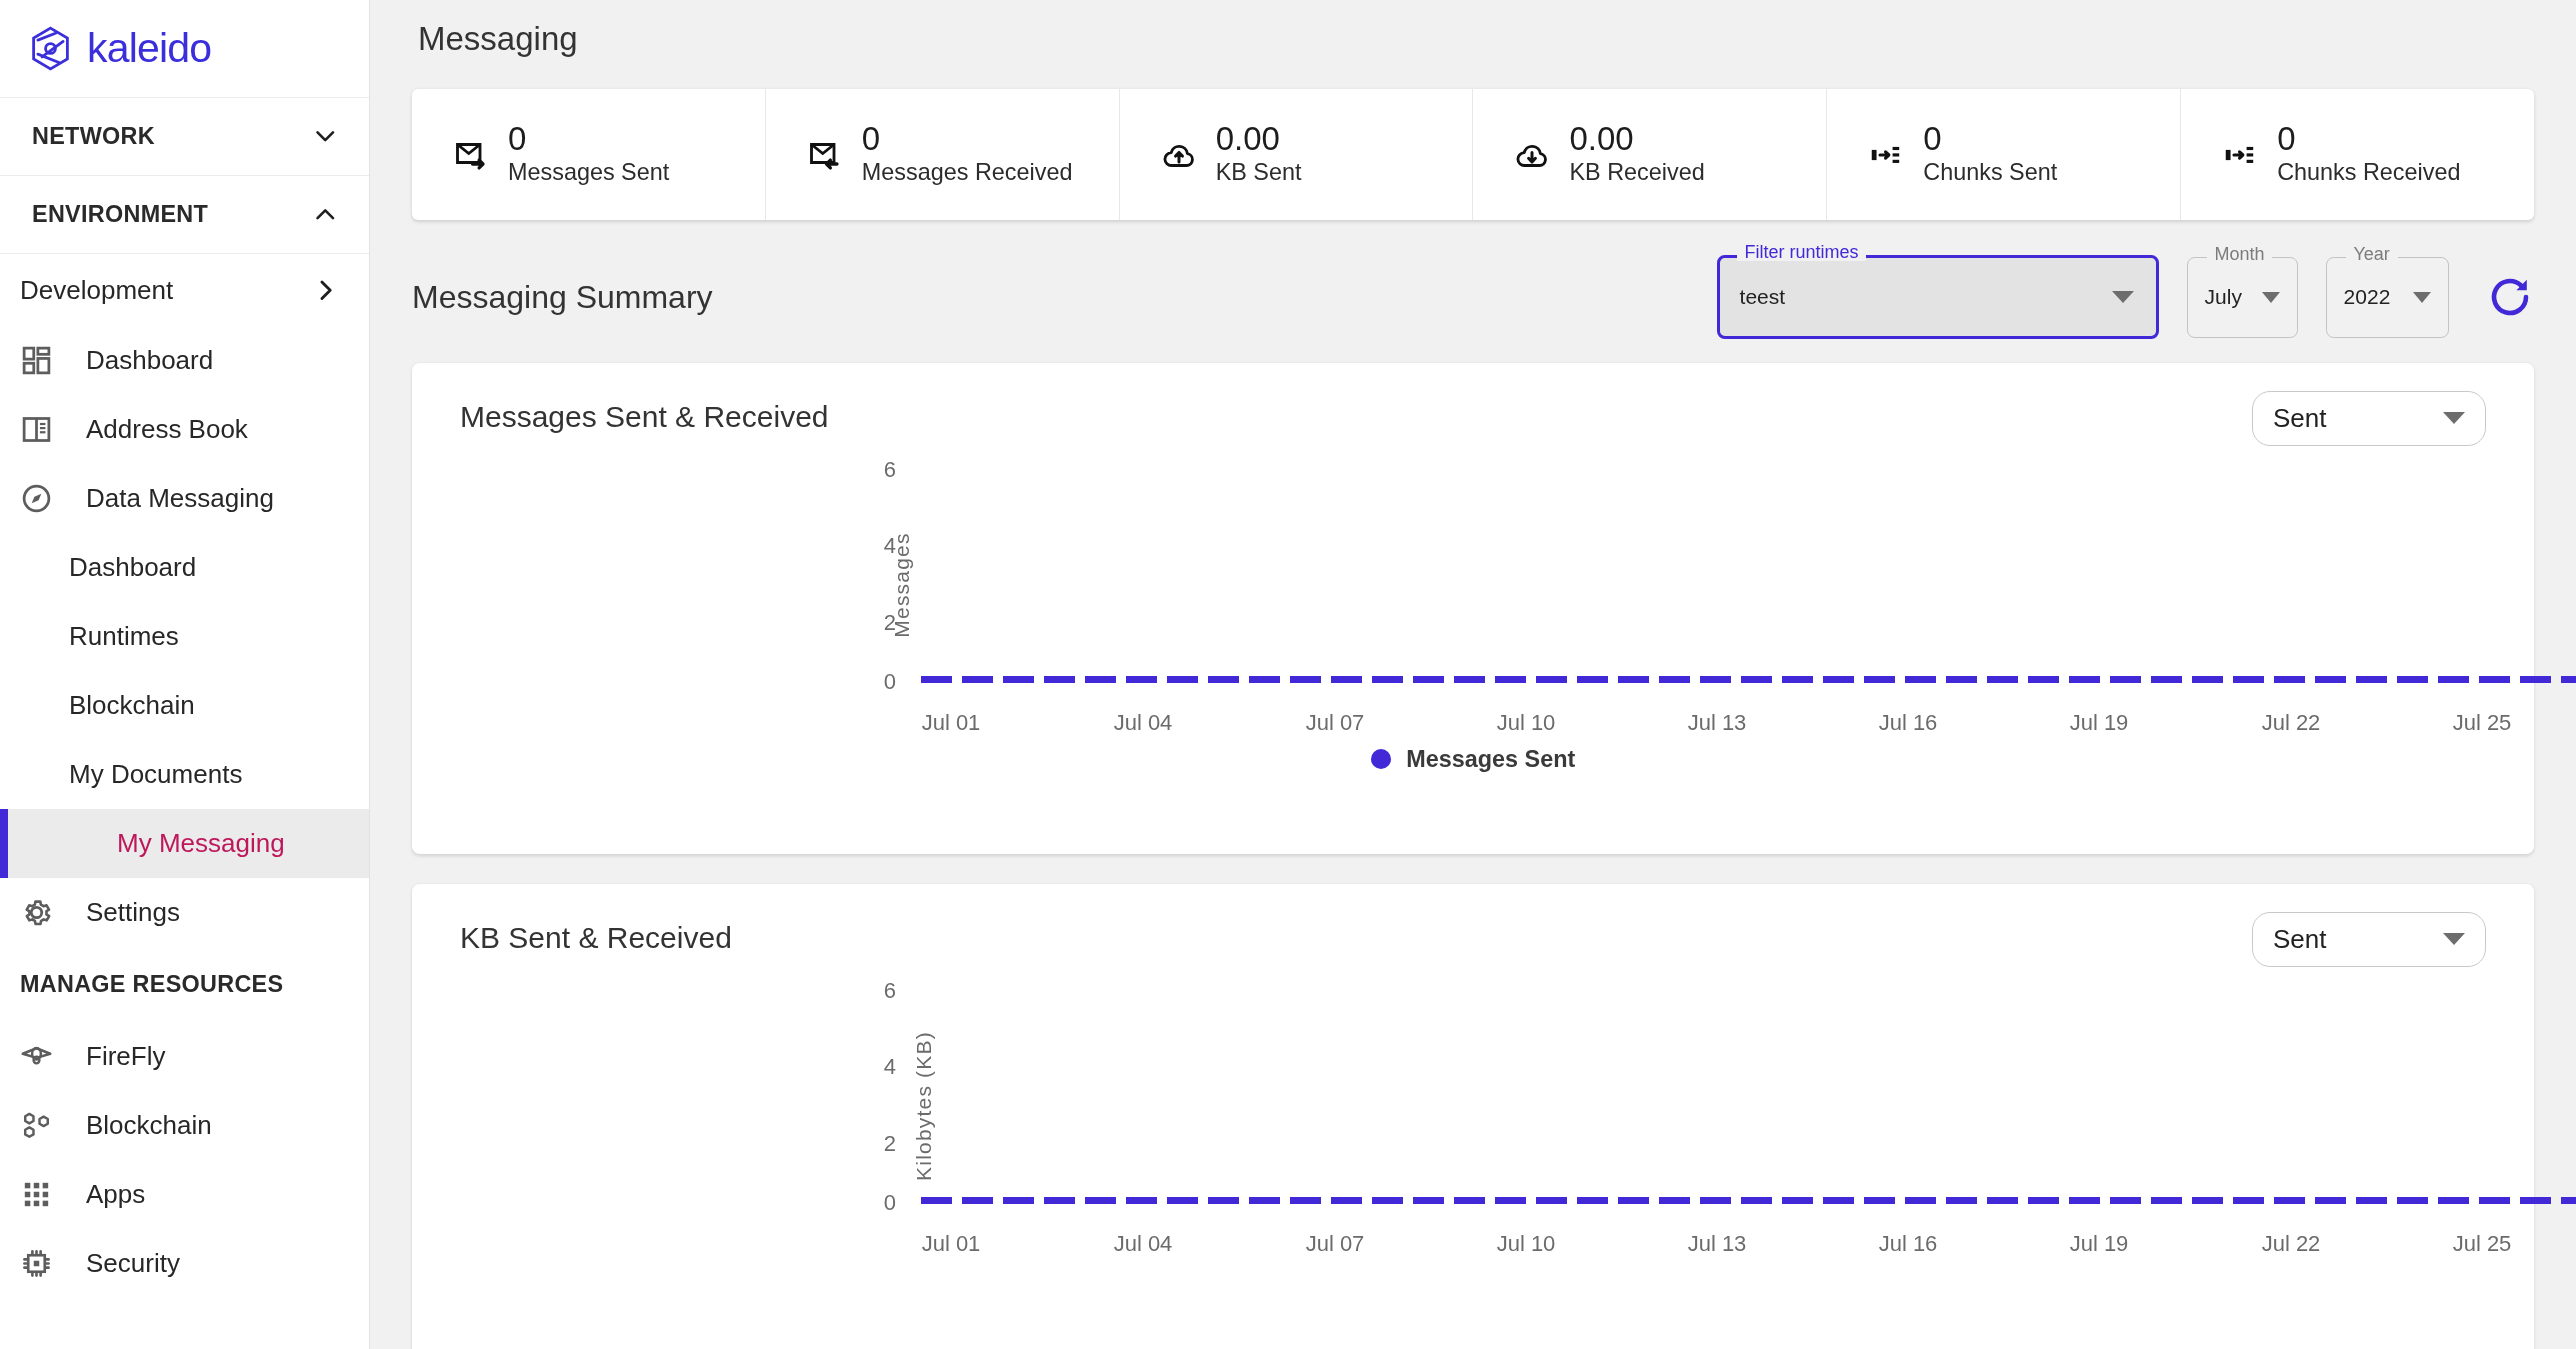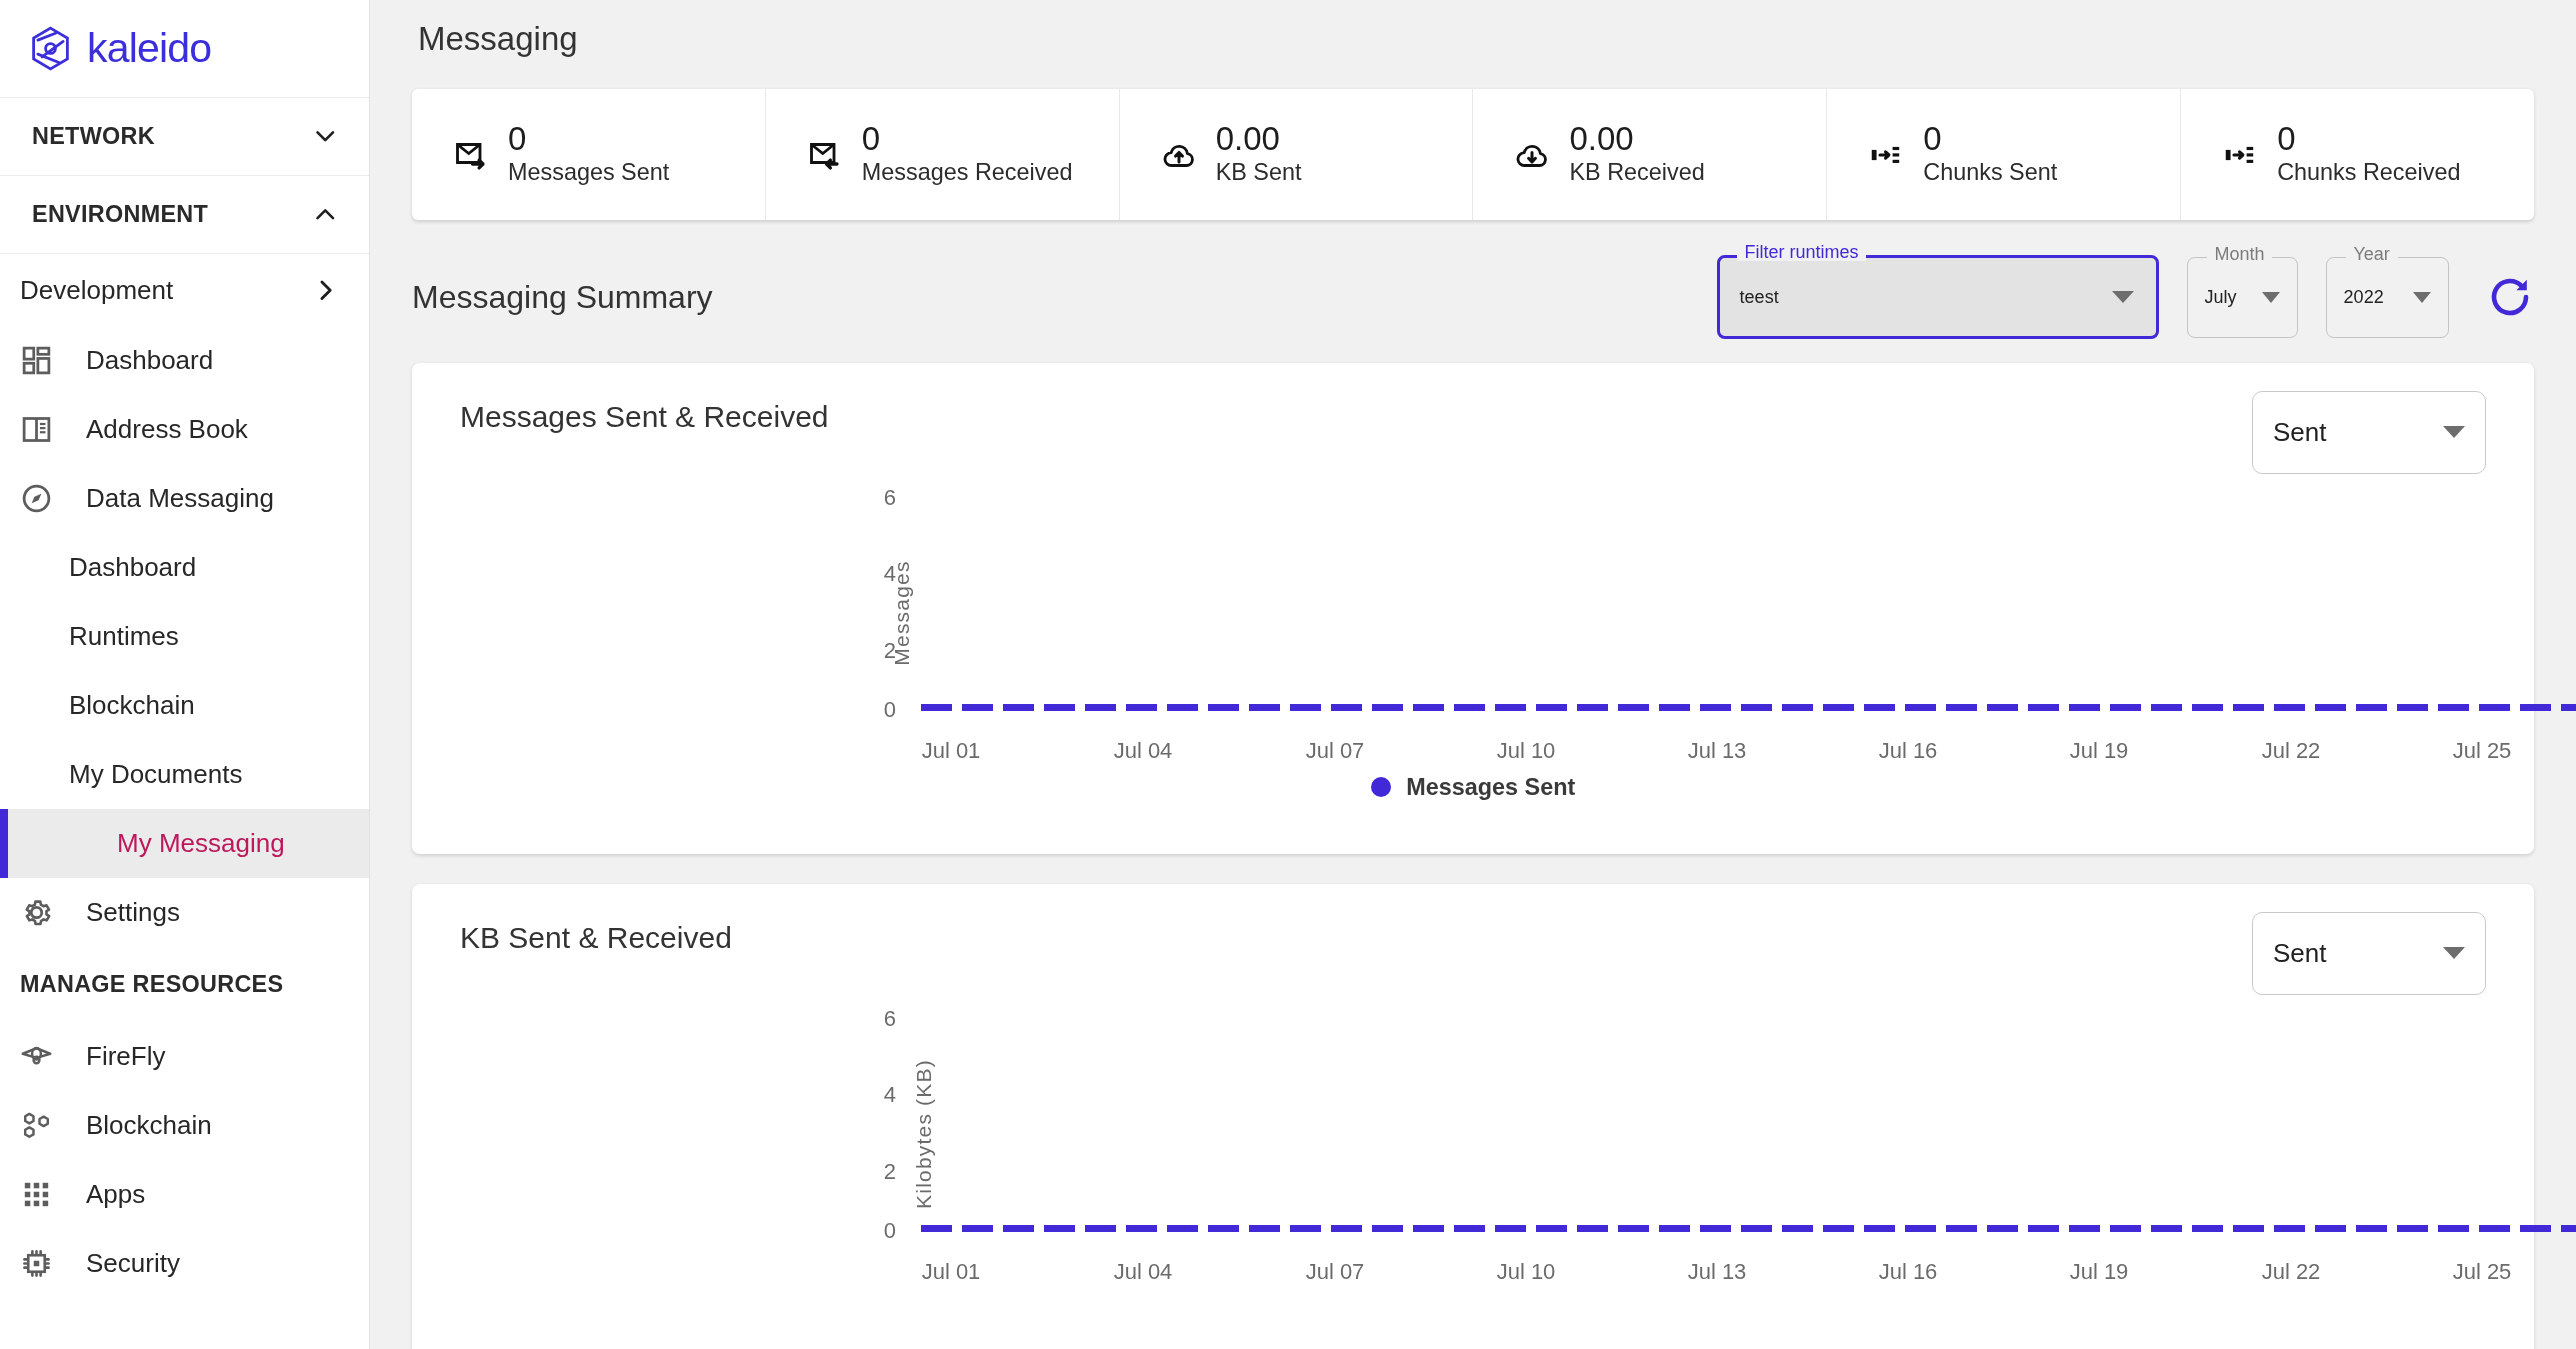--- a/index.html
+++ b/index.html
@@ -109,21 +109,21 @@
     position: absolute; top: -11.7px; left: 20px;
     background: #f1f1f1; padding: 0 7.8px;
     font-size: 18px; line-height: 1; z-index: 2;
     color: #7c7c7c;
   }
   .ofield .box {
     border: 1.6px solid #c3c3c3; border-radius: 7.8px;
     display: flex; align-items: center; gap: 11px;
     background: transparent;
   }
-  .ofield .val { font-size: 18px; color: #222222; }
+  .ofield .val { font-size: 21px; color: #222222; }
   .caret { width: 0; height: 0; border-left: 11px solid transparent;
            border-right: 11px solid transparent; border-top: 12.5px solid #6d6d6d; }
 
   .ofield.runtimes .legend { color: #4129d8; font-weight: 400; }
   .ofield.runtimes .box {
     width: 442px; height: 84px; padding: 0 22px 0 20px;
     border: 3.9px solid #4129d8; background: #e3e3e3;
     justify-content: space-between;
   }
   .ofield.month .box { width: 111px; height: 81px; padding: 0 17px; justify-content: space-between; }
@@ -140,22 +140,22 @@
     box-shadow: 0 1.6px 3.9px rgba(0,0,0,.13);
     position: relative;
   }
   .panel-head {
     display: flex; align-items: flex-start;
     padding: 37px 48px 0 48px;
   }
   .panel-title { font-size: 30px; color: #333333; }
   .sel-sent {
     margin-left: auto; margin-top: -9.4px;
-    width: 234px; height: 83px;
-    border: 1.6px solid #c9c9c9; border-radius: 10px;
+    width: 234px; height: 55px;
+    border: 1.6px solid #c9c9c9; border-radius: 18px;
     display: flex; align-items: center; justify-content: space-between;
     padding: 0 20px;
   }
   .sel-sent .val { font-size: 26px; color: #222; }
 
   .plot-wrap { position: relative; height: 296px; margin: 0 0 0 0; }
   .ylabel {
     position: absolute; left: 437px; top: 50%;
     transform: translateY(-50%) rotate(-90deg);
     transform-origin: center;

